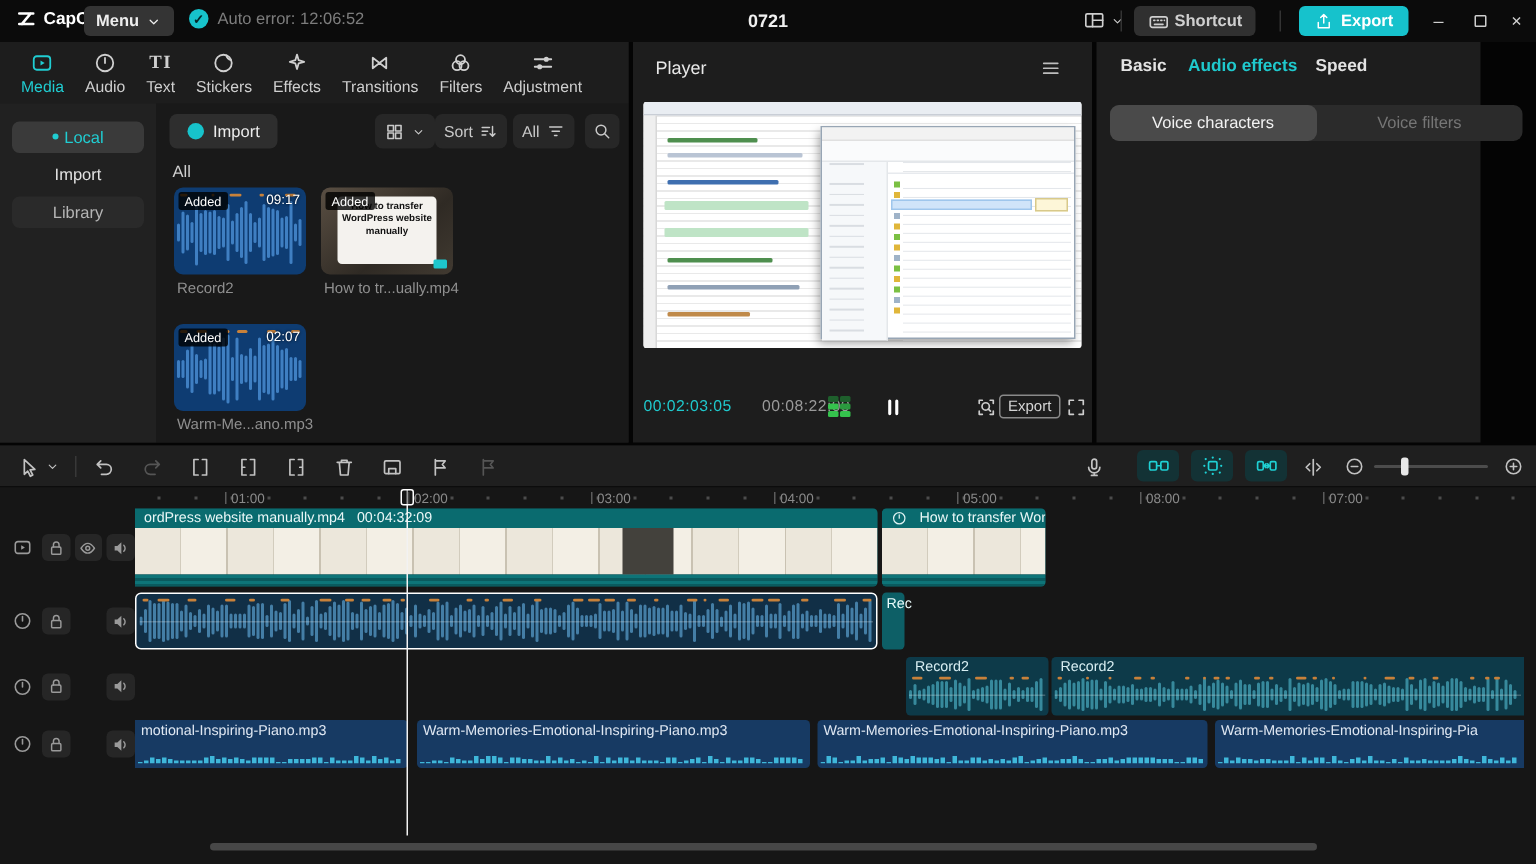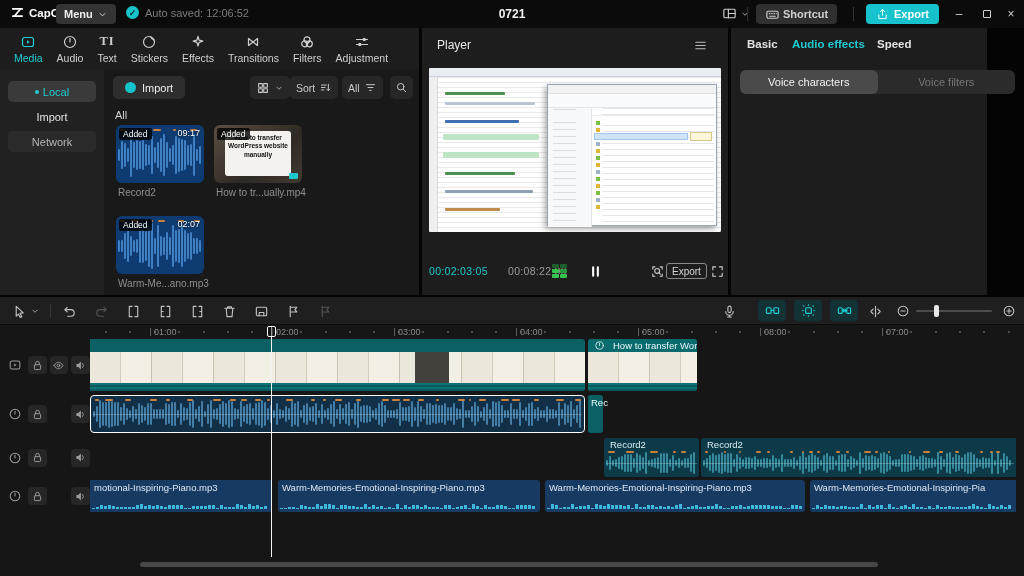--- a/index.html
+++ b/index.html
@@ -310,21 +310,21 @@
       <span>CapCut</span>
     </div>
     <button class="menu-btn">
       <span>Menu</span>
       <svg class="ic" width="11" height="11">
           <use href="#i-chev"></use>
         </svg>
     </button>
     <div class="autosave">
       <span class="chk">✓</span>
-      <span>Auto saved: 12:06:52</span>
+      <span>Auto error: 12:06:52</span>
     </div>
     <div class="proj-title">0721</div>
     <button class="tb-btn layout-btn">
       <svg class="ic" width="15" height="15">
           <use href="#i-layout"></use>
         </svg>
       <svg class="ic" width="10" height="10">
           <use href="#i-chev"></use>
         </svg>
     </button>
@@ -407,21 +407,21 @@
               <use href="#i-adjust"></use>
             </svg>
           </span>
         <span>Adjustment</span>
       </button>
     </nav>
 
     <aside class="media-sidebar">
       <button class="side-item sel"><i></i><span>Local</span></button>
       <button class="side-item plain"><span>Import</span></button>
-      <button class="side-item dim"><span>Network</span></button>
+      <button class="side-item dim"><span>Library</span></button>
     </aside>
 
     <div class="media-content">
       <button class="import-btn">
         <span class="import-dot"></span>
         <span>Import</span>
       </button>
       <button class="mc-ctl" style="left:146px">
         <svg class="ic" width="14" height="14">
             <use href="#i-grid"></use>
@@ -803,20 +803,24 @@
         <button class="hcell">
             <svg class="ic" width="13" height="13">
               <use href="#i-spk"></use>
             </svg>
           </button>
       </div>
 
       <div class="tracks">
 
         <div class="clip video-clip" style="left:90px;width:495px;border-top-left-radius:0;border-bottom-left-radius:0">
+          <div class="clip-head">
+            <span>ordPress website manually.mp4</span>
+            <span>00:04:32:09</span>
+          </div>
           <div class="filmstrip">
               <span class="darkcell" style="left:325px;width:34px"></span>
             </div>
           <div class="clip-foot"></div>
         </div>
         <div class="clip video-clip" style="left:588px;width:109px">
           <div class="clip-head">
             <svg class="ic speed-ic" width="11" height="11">
                 <use href="#i-audio"></use>
               </svg>

